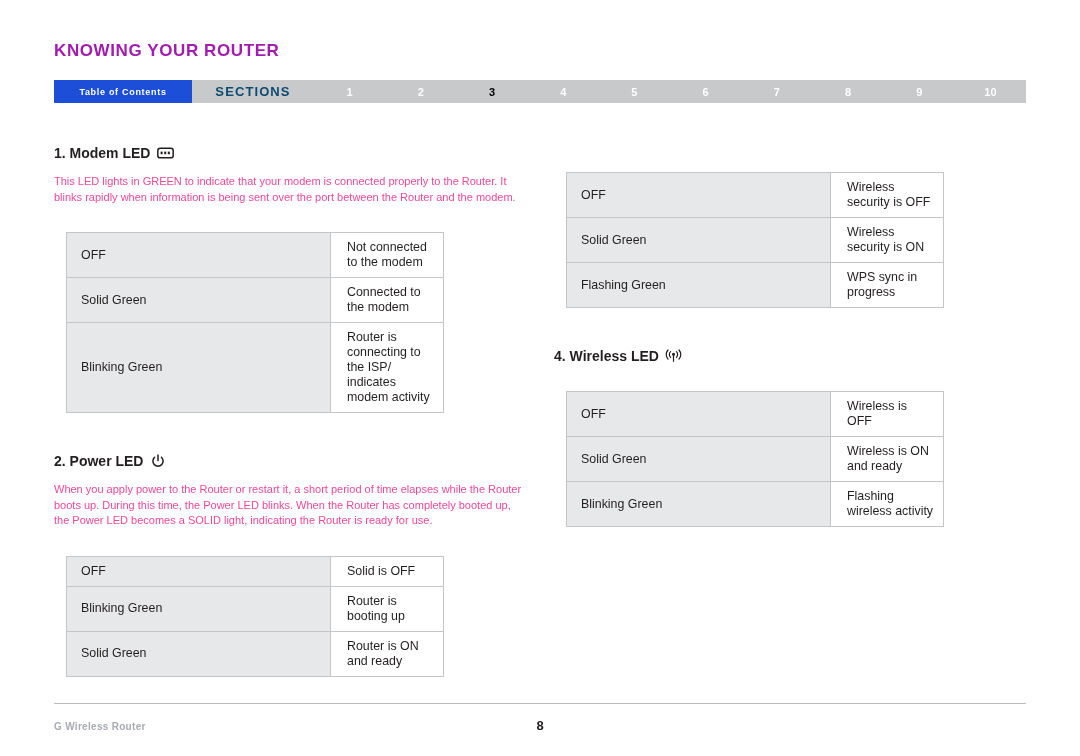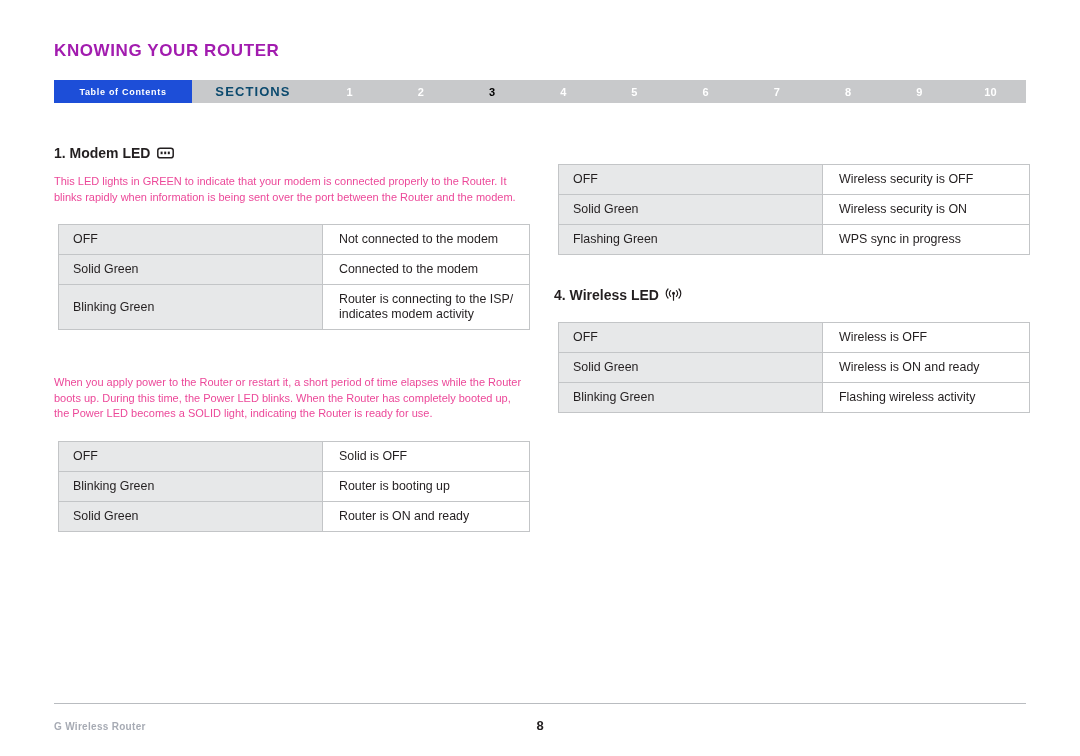--- a/index.html
+++ b/index.html
@@ -118,23 +118,23 @@
     font-size: 11px;
     line-height: 15.6px;
     color: #ec4899;
     margin: 13px 0 0 0;
     max-width: 470px;
   }
 
   
   table.led-table {
     border-collapse: collapse;
-    width: 472px;
+    width: 378px;
     table-layout: fixed;
-    margin: 4px;
+    margin: 12px;
   }
   table.led-table td {
     border: 1px solid #c3c5c7;
     font-size: 12.4px;
     color: #231f20;
     padding: 7px 9px 7px 14px;
     vertical-align: middle;
     line-height: 15px;
   }
   table.led-table td.state {
@@ -230,20 +230,29 @@
         </tr>
         <tr>
           <td class="state">Blinking Green</td>
           <td class="meaning">Router is connecting to the ISP/ indicates modem activity</td>
         </tr>
       </tbody>
     </table>
 
     <div class="gap-after-table"></div>
 
+    <div class="led-heading">
+      <span>2. Power LED</span>
+      <span class="icon">
+        <svg width="14" height="14" viewBox="0 0 14 14">
+          <path d="M3.6 3.3 A5.1 5.1 0 1 0 10.4 3.3" fill="none" stroke="#231f20" stroke-width="1.5" stroke-linecap="round"></path>
+          <line x1="7" y1="0.9" x2="7" y2="6.4" stroke="#231f20" stroke-width="1.5" stroke-linecap="round"></line>
+        </svg>
+      </span>
+    </div>
 
     <p class="led-body">When you apply power to the Router or restart it, a short period of time elapses while the Router boots up. During this time, the Power LED blinks. When the Router has completely booted up, the Power LED becomes a SOLID light, indicating the Router is ready for use.</p>
 
     <div class="gap-before-table"></div>
 
     <table class="led-table">
       <tbody>
         <tr>
           <td class="state">OFF</td>
           <td class="meaning">Solid is OFF</td>

